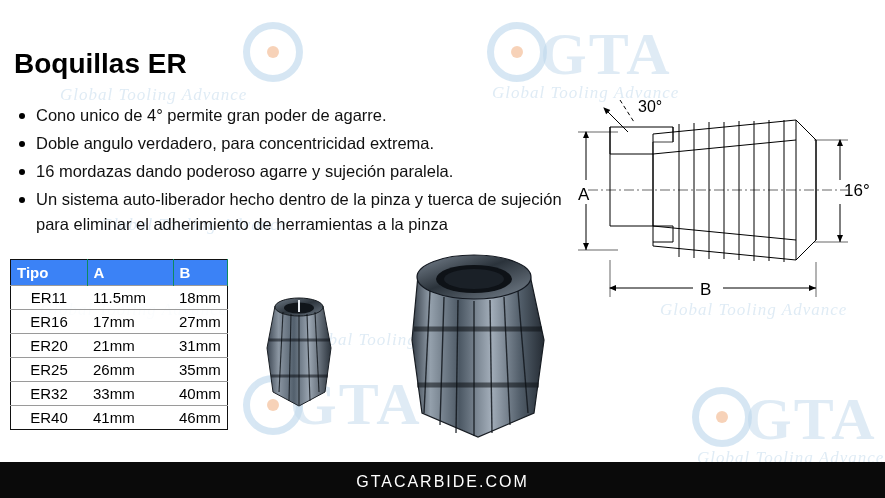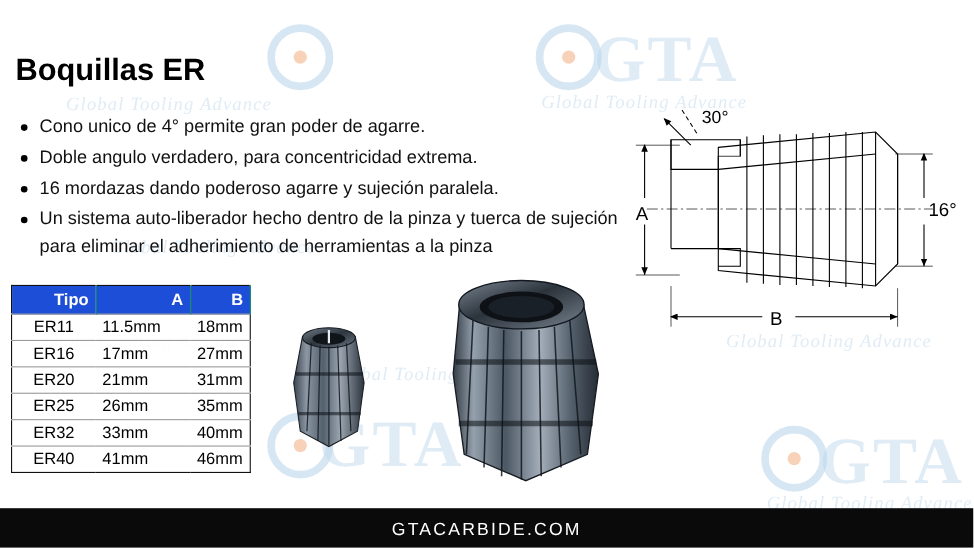--- a/index.html
+++ b/index.html
@@ -110,25 +110,25 @@
   .spec-table {
     position: absolute;
     left: 10px;
     top: 259px;
     width: 218px;
     border-collapse: collapse;
     background: rgba(255,255,255,0.72);
     border: 1px solid #111;
   }
   .spec-table th {
-    background: #1d4ed8;
+    background: #3b82f6;
     color: #fff;
     font-size: 15px;
     font-weight: bold;
-    text-align: right;
+    text-align: left;
     padding: 4px 6px;
     border-right: 1px solid #0f8a5f;
   }
   .spec-table td {
     font-size: 15px;
     color: #000;
     padding: 3px 6px;
     border-top: 1px solid #9a9a9a;
     background: rgba(255,255,255,0.55);
   }

